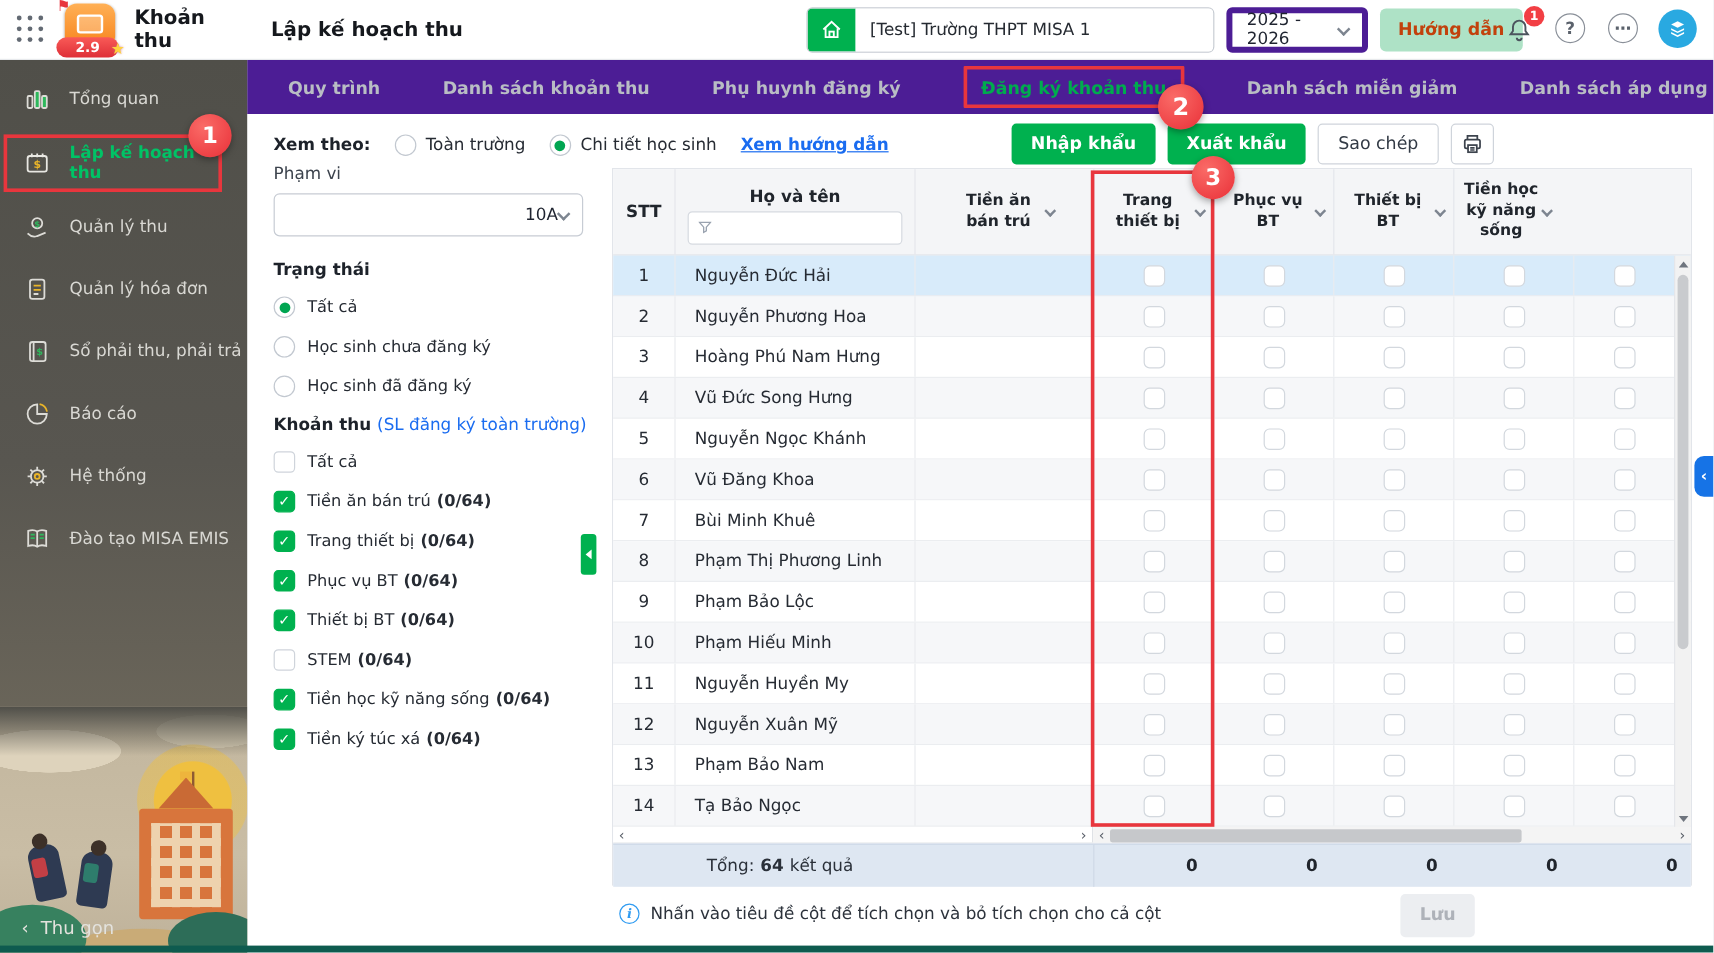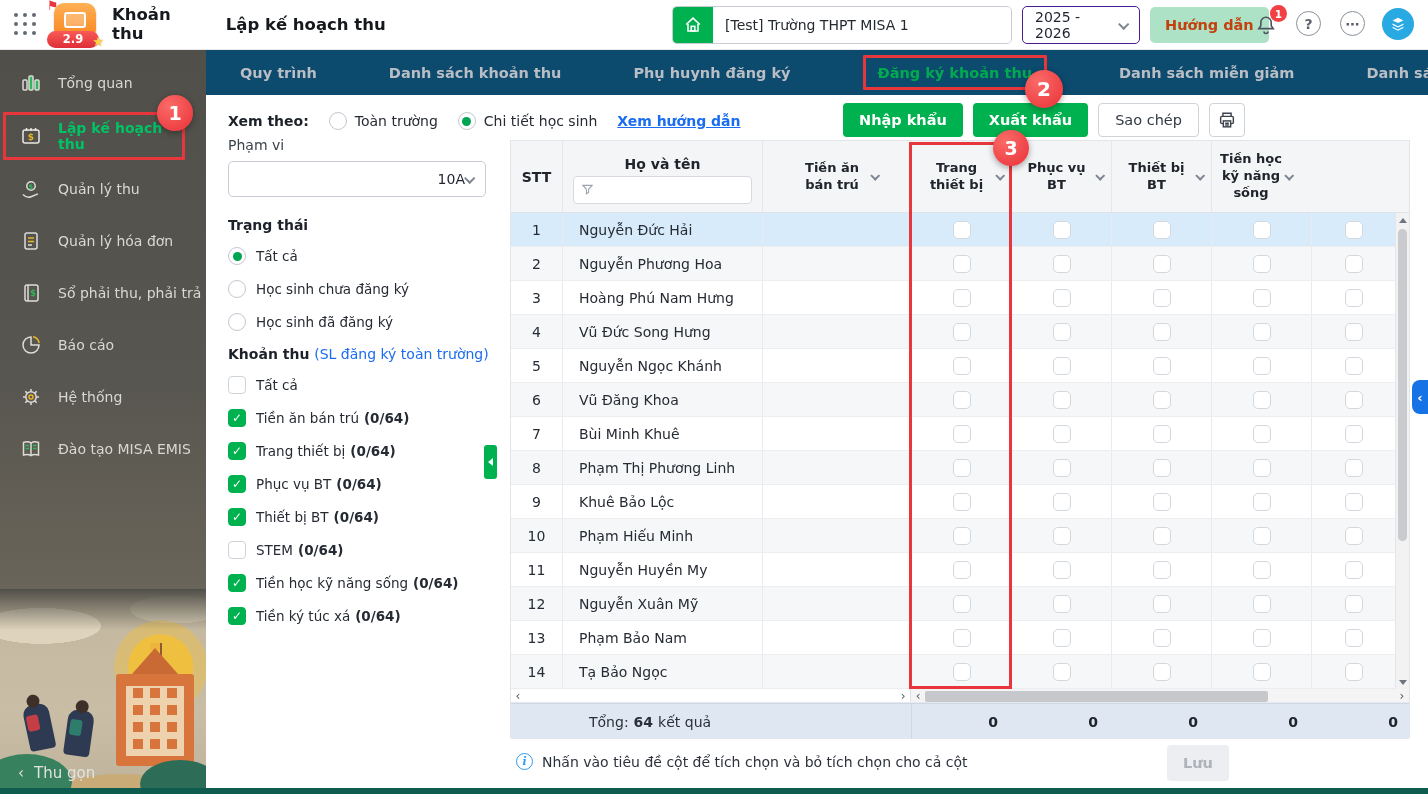--- a/index.html
+++ b/index.html
@@ -15,21 +15,21 @@
   .logo .box{position:absolute;left:5px;right:5px;top:1px;bottom:8px;background:linear-gradient(180deg,#ffb055,#f7831c);border-radius:10px;box-shadow:0 1px 2px rgba(0,0,0,.25)}
   .logo .box::after{content:"";position:absolute;left:10px;right:10px;top:9px;bottom:12px;border:2px solid #fff;border-radius:3px;background:rgba(255,255,255,.25)}
   .logo .flag{position:absolute;left:-2px;top:-4px;color:#e8363d;font-size:13px}
   .logo .ribbon{position:absolute;left:-2px;right:2px;bottom:0;height:17px;background:linear-gradient(180deg,#f95a57,#de2f38);border-radius:9px;color:#fff;font-weight:bold;font-size:11.5px;line-height:17px;text-align:center}
   .logo .star{position:absolute;right:-3px;bottom:-1px;color:#ffd23e;font-size:13px;text-shadow:0 0 2px #c77}
   .app-title{font-weight:bold;font-size:16.5px;line-height:1.1;color:#15181d}
   .page-title{font-weight:bold;font-size:16.5px;color:#15181d;margin-left:44px}
   .school-picker{position:absolute;left:672px;top:6px;height:38px;width:340px;display:flex;border:1px solid #c7ccd3;border-radius:5px;overflow:hidden;background:#fff}
   .school-home{width:40px;background:#00b14f;display:flex;align-items:center;justify-content:center;cursor:pointer;flex:none}
   .school-input{border:none;outline:none;flex:1;padding:0 12px;font-size:14px;font-family:inherit;color:#252a31}
-  .year-select{position:absolute;left:1022px;top:6px;height:38px;width:118px;border:1px solid #4c1d95;border-radius:5px;display:flex;align-items:center;justify-content:space-between;padding:0 12px;font-size:14px;color:#1f2430;cursor:pointer;background:#fff}
+  .year-select{position:absolute;left:1022px;top:6px;height:38px;width:118px;border:5px solid #4c1d95;border-radius:5px;display:flex;align-items:center;justify-content:space-between;padding:0 12px;font-size:14px;color:#1f2430;cursor:pointer;background:#fff}
   .guide-btn{position:absolute;left:1150px;top:7px;height:36px;padding:0 15px;background:#aee2c6;color:#c2410c;font-weight:bold;font-size:14.5px;border:none;border-radius:5px;cursor:pointer;font-family:inherit}
   .hdr-icon{position:absolute;top:11px;width:28px;height:28px;display:flex;align-items:center;justify-content:center;cursor:pointer;color:#4c545e}
   .circle-icon{border:1.5px solid #8a9099;border-radius:50%;width:25px;height:25px;font-size:14px;font-weight:bold;color:#5a616b}
   .bell-badge{position:absolute;top:-6px;right:-7px;min-width:17px;height:17px;background:#f23f44;color:#fff;font-size:10.5px;font-weight:bold;border-radius:9px;display:flex;align-items:center;justify-content:center;padding:0 3px}
   .avatar{position:absolute;left:1382px;top:8px;width:32px;height:32px;border-radius:50%;background:#29a9e1;display:flex;align-items:center;justify-content:center;cursor:pointer}
 
   
   .sidebar{position:absolute;left:0;top:50px;width:206px;height:744px;background:linear-gradient(180deg,#504f49 0%,#585650 45%,#6b665a 75%,#7b7363 100%);overflow:hidden;z-index:4}
   .menu{position:relative;padding-top:10px}
   .menu-item{position:relative;height:46px;margin:0 0 6px 0;display:flex;align-items:center;gap:15px;padding-left:19px;color:#d9d8d3;font-size:14px;cursor:pointer}
@@ -56,21 +56,21 @@
   .bush.b3{left:60px;bottom:-10px;width:120px;height:30px;background:#caa96e;opacity:.8}
   .kid{position:absolute;bottom:44px;width:26px;height:46px;background:#2e3a52;border-radius:10px 10px 4px 4px}
   .kid.k1{left:26px;transform:rotate(-12deg)}
   .kid.k1::after{content:"";position:absolute;left:2px;top:10px;width:12px;height:16px;background:#c33f45;border-radius:3px}
   .kid.k2{left:66px;bottom:38px;transform:rotate(8deg)}
   .kid.k2::after{content:"";position:absolute;left:3px;top:10px;width:12px;height:16px;background:#2e7d6c;border-radius:3px}
   .kid i{position:absolute;top:-10px;left:6px;width:13px;height:13px;background:#3c3028;border-radius:50%}
   .collapse-row{position:absolute;left:18px;bottom:12px;display:flex;align-items:center;gap:10px;color:#e3e2dd;font-size:15px;cursor:pointer;z-index:2}
 
   
-  .tabbar{position:absolute;left:206px;top:50px;width:1222px;height:45px;background:#0c4a6e;display:flex;align-items:center;gap:72px;padding-left:34px;z-index:3}
+  .tabbar{position:absolute;left:206px;top:50px;width:1222px;height:45px;background:#4c1d95;display:flex;align-items:center;gap:52px;padding-left:34px;z-index:3}
   .tab{color:#b9bdc4;font-weight:bold;font-size:14.5px;cursor:pointer;white-space:nowrap}
   .tab-wrap{position:relative}
   .tab-wrap.boxed{border:3px solid #e8363d;padding:5px 12px;border-radius:1px}
   .tab.active{color:#00ab4e}
   .badge2{position:absolute;width:38px;height:38px;right:-19px;bottom:-21px;font-size:20px}
 
   
   .content{position:absolute;left:206px;top:95px;width:1053px;height:693px;background:#fff;z-index:2}
   .viewbar{position:absolute;left:22px;top:9px;display:flex;align-items:center;gap:20px;height:34px}
   .viewbar .lbl{font-weight:bold;font-size:14px;color:#1d222a}
@@ -628,21 +628,21 @@
             </div>
             <div class="tc c-fee">
               <span class="cbx"></span>
             </div>
             <div class="tc c-fee last">
               <span class="cbx"></span>
             </div>
           </div>
         <div class="tgrid trow">
             <div class="tc c-stt">9</div>
-            <div class="tc c-name">Khuê Bảo Lộc</div>
+            <div class="tc c-name">Phạm Bảo Lộc</div>
             <div class="tc"></div>
             <div class="tc c-fee">
               <span class="cbx"></span>
             </div>
             <div class="tc c-fee">
               <span class="cbx"></span>
             </div>
             <div class="tc c-fee">
               <span class="cbx"></span>
             </div>

